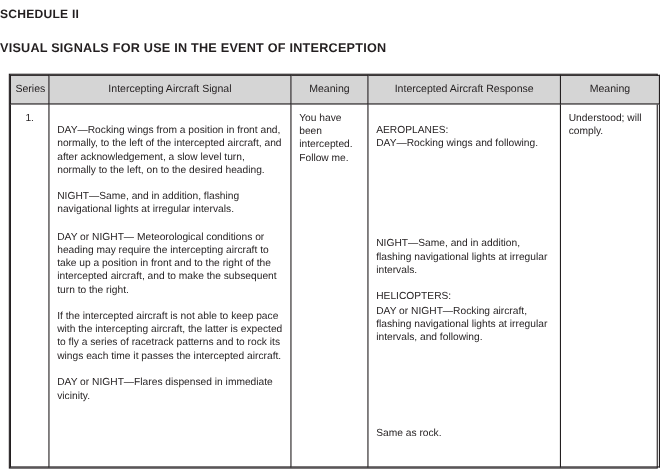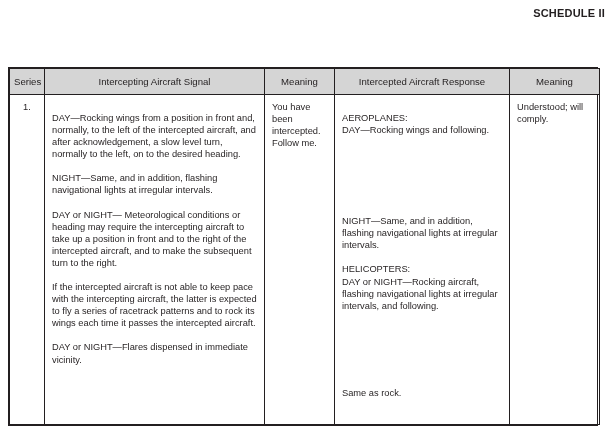--- a/index.html
+++ b/index.html
@@ -16,21 +16,21 @@
   }
   .page {
     position: relative;
     width: 605px;
     height: 428px;
     box-sizing: border-box;
   }
 
   
   .doc-heading {
-    text-align: right;
+    text-align: left;
     font-weight: bold;
     letter-spacing: 0.2px;
   }
   .schedule-title {
     font-size: 11px;
     margin-top: 7px;
     margin-bottom: 0;
   }
   .main-title {
     font-size: 11.5px;
@@ -102,20 +102,21 @@
   .spacer-1 { height: 56px; }
   .spacer-2 { height: 52px; }
 </style>
 </head>
 <body>
 
 <div class="page">
 
   <div class="doc-heading schedule-title">SCHEDULE II</div>
 
+  <div class="doc-heading main-title">VISUAL SIGNALS FOR USE IN THE EVENT OF INTERCEPTION</div>
 
 
   <div class="table-wrap">
     <table class="signals">
       <colgroup>
         <col class="c-series">
         <col class="c-signal">
         <col class="c-meaning1">
         <col class="c-response">
         <col class="c-meaning2">

